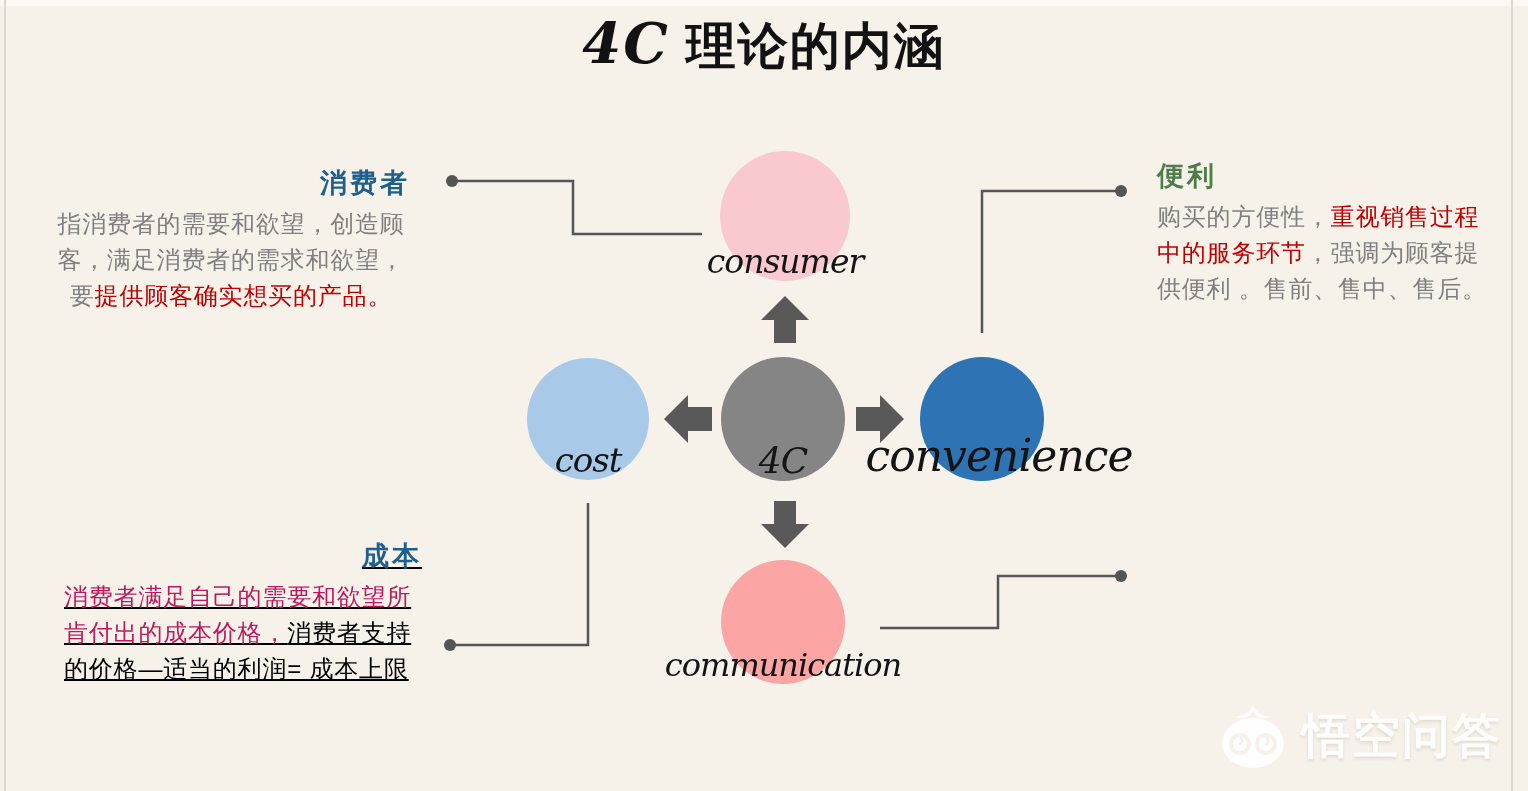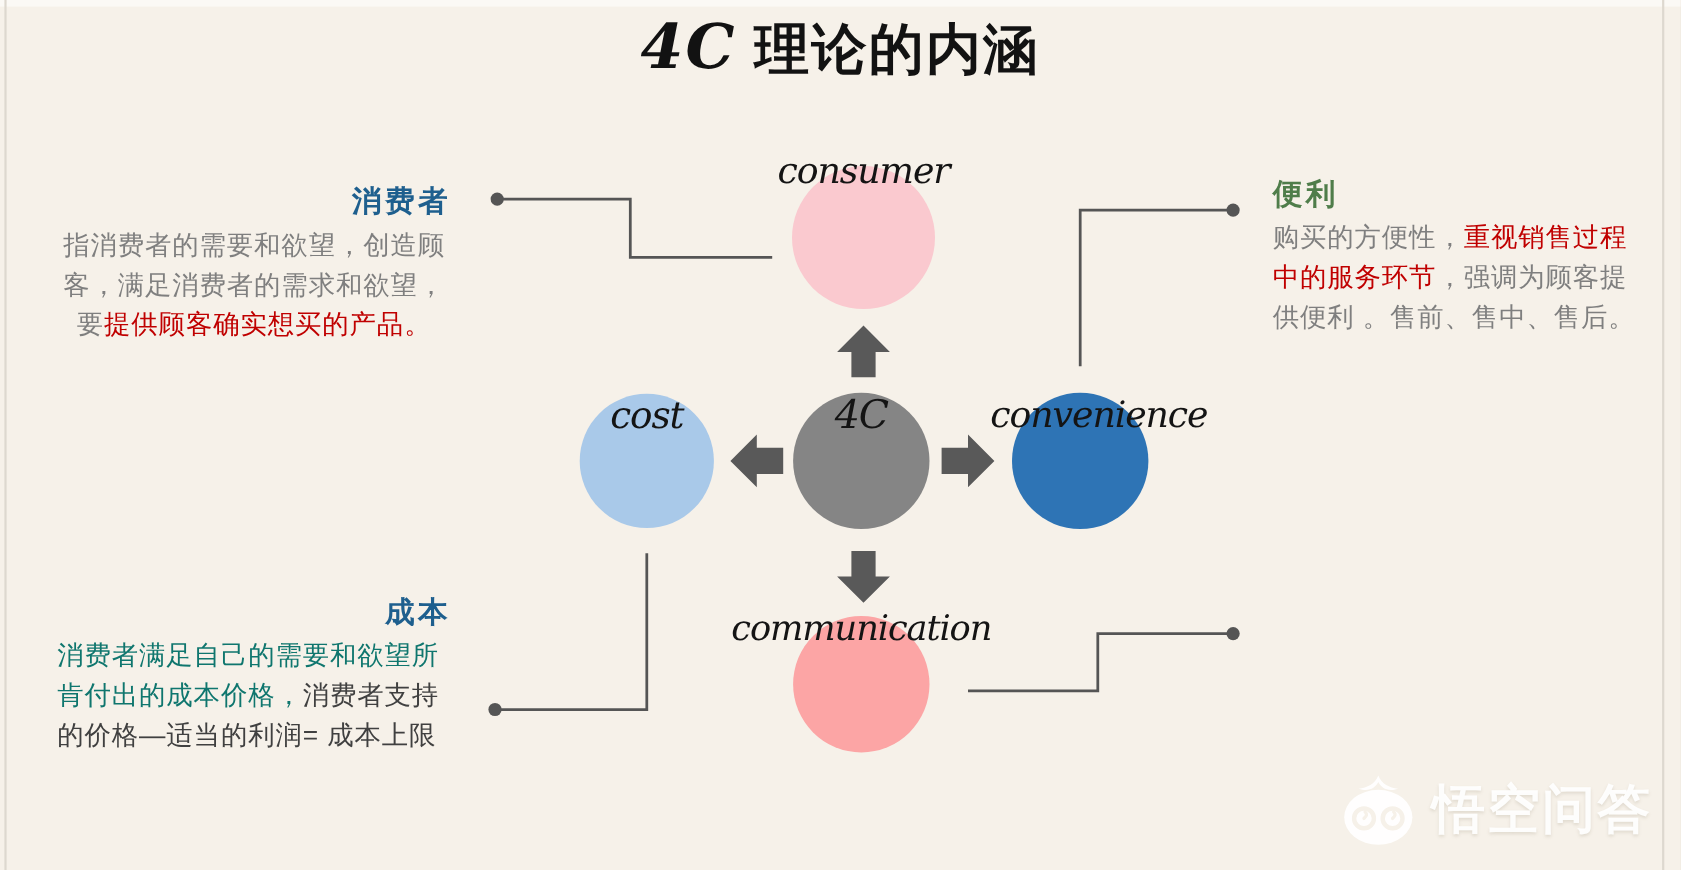--- a/index.html
+++ b/index.html
@@ -14,48 +14,48 @@
   .edge-top{left:0;top:0;width:1528px;height:6px;background:#fbf9f5;}
 
   .title{
     position:absolute;left:0;top:10px;width:100%;text-align:center;
     color:#121212;font-weight:bold;font-size:50px;letter-spacing:2px;
   }
   .title .script{font-family:"DejaVu Serif","Liberation Serif",serif;font-style:italic;font-size:56px;}
 
   .node{
     position:absolute;border-radius:50%;
-    display:flex;align-items:flex-start;justify-content:center;
+    display:flex;align-items:flex-end;justify-content:center;
   }
   .node-label{
     font-family:"DejaVu Serif","Liberation Serif",serif;font-style:italic;
     color:#141414;white-space:nowrap;letter-spacing:-1px;
   }
   .node-consumer{left:720px;top:151px;width:130px;height:130px;}
   .node-consumer .node-label{font-size:33px;margin-top:-16px;}
   .node-center{left:721px;top:357px;width:124px;height:124px;}
   .node-center .node-label{font-size:36px;}
   .node-cost{left:527px;top:358px;width:122px;height:122px;}
   .node-cost .node-label{font-size:34px;}
   .node-convenience{left:920px;top:357px;width:124px;height:124px;}
-  .node-convenience .node-label{font-size:33px;margin-left:34px;}
+  .node-convenience .node-label{font-size:44px;margin-left:34px;}
   .node-communication{left:721px;top:560px;width:124px;height:124px;}
   .node-communication .node-label{font-size:32px;margin-top:-8px;}
 
   svg.overlay{position:absolute;left:0;top:0;pointer-events:none;}
 
   .block{position:absolute;}
   .block-heading{font-size:27px;font-weight:bold;line-height:32px;margin-bottom:7px;letter-spacing:3px;}
   .block-body{font-size:24px;line-height:36px;letter-spacing:0.8px;}
   .block-tl{left:52px;top:167px;width:358px;}
   .block-tl .block-heading{text-align:right;}
   .block-tl .block-body{text-align:center;}
   .block-tr{left:1157px;top:160px;width:330px;}
   .block-tr .block-heading{text-align:left;}
-  .block-bl{left:52px;top:540px;width:358px;}
+  .block-bl{left:64px;top:540px;width:358px;text-decoration:underline;}
   .block-bl .block-heading{text-align:right;}
   .block-br{left:1157px;top:540px;width:330px;}
   .block-br .block-heading{text-align:left;}
 
   .slogan{
     position:absolute;left:70px;top:728px;width:1458px;text-align:center;
     font-size:31px;font-weight:bold;letter-spacing:1px;
   }
 
   .watermark{
@@ -120,21 +120,21 @@
     <div class="block-body"><span style="color: rgb(127, 127, 127);">指消费者的需要和欲望，创造顾客，满足消费者的需求和欲望，要</span><span style="color: rgb(192, 0, 0);">提供顾客确实想买的产品。</span></div>
   </div>
 
   <div class="block block-tr">
     <div class="block-heading" style="color: rgb(79, 125, 74);">便利</div>
     <div class="block-body"><span style="color: rgb(127, 127, 127);">购买的方便性，</span><span style="color: rgb(192, 0, 0);">重视销售过程中的服务环节</span><span style="color: rgb(127, 127, 127);">，强调为顾客提供便利 。售前、售中、售后。</span></div>
   </div>
 
   <div class="block block-bl">
     <div class="block-heading" style="color: rgb(30, 95, 142);">成本</div>
-    <div class="block-body"><span style="color: #0f766e;">消费者满足自己的需要和欲望所肯付出的成本价格，</span><span style="color: #404040;">消费者支持的价格—适当的利润= 成本上限</span></div>
+    <div class="block-body"><span style="color: #be185d;">消费者满足自己的需要和欲望所肯付出的成本价格，</span><span style="color: #000000;">消费者支持的价格—适当的利润= 成本上限</span></div>
   </div>
 
 
 
   <div class="watermark">
     <svg width="74" height="66" viewBox="0 0 74 66">
       <path d="M37 1 C34 9 27 12 19 13 C28 16 34 13 37 7 C40 13 46 16 55 13 C47 12 40 9 37 1 Z" fill="rgba(255,255,255,0.93)"></path>
       <ellipse cx="37" cy="39" rx="31" ry="25" fill="rgba(255,255,255,0.93)"></ellipse>
       <circle cx="24" cy="40" r="9" fill="none" stroke="#f6f1e9" stroke-width="4"></circle>
       <circle cx="50" cy="40" r="9" fill="none" stroke="#f6f1e9" stroke-width="4"></circle>

